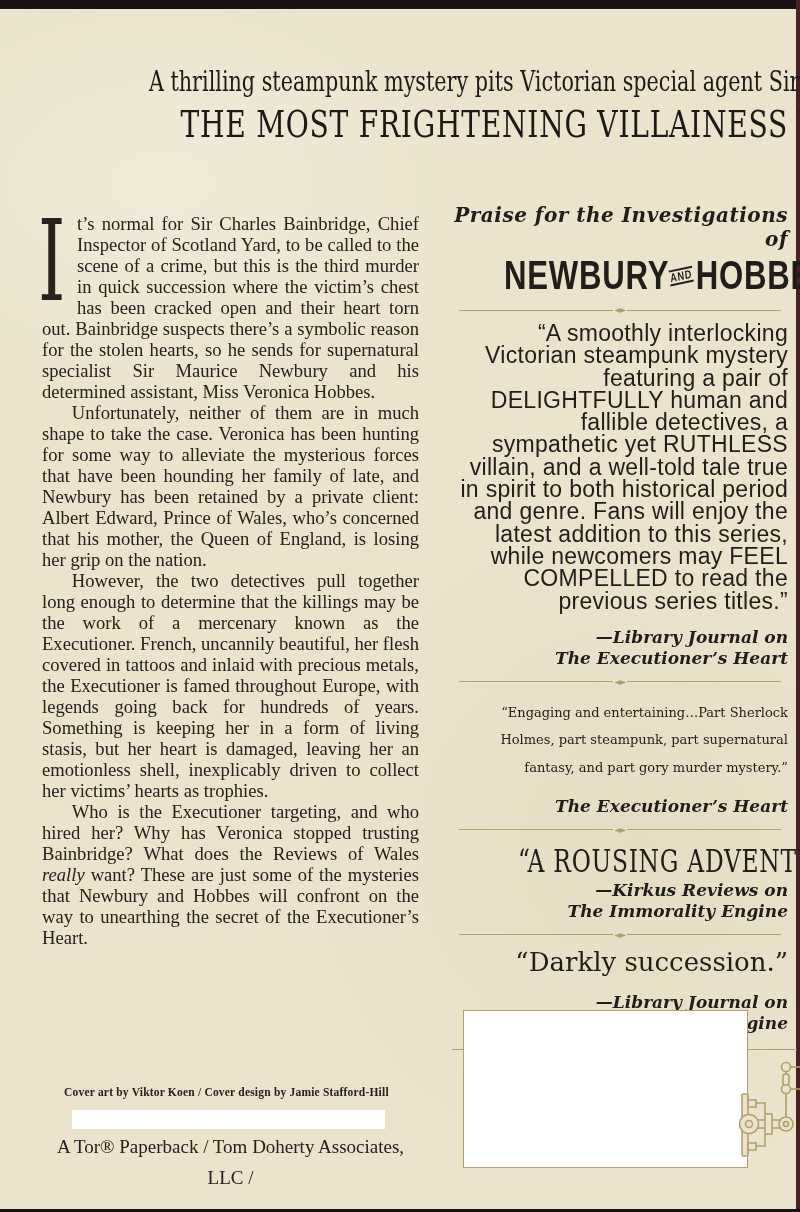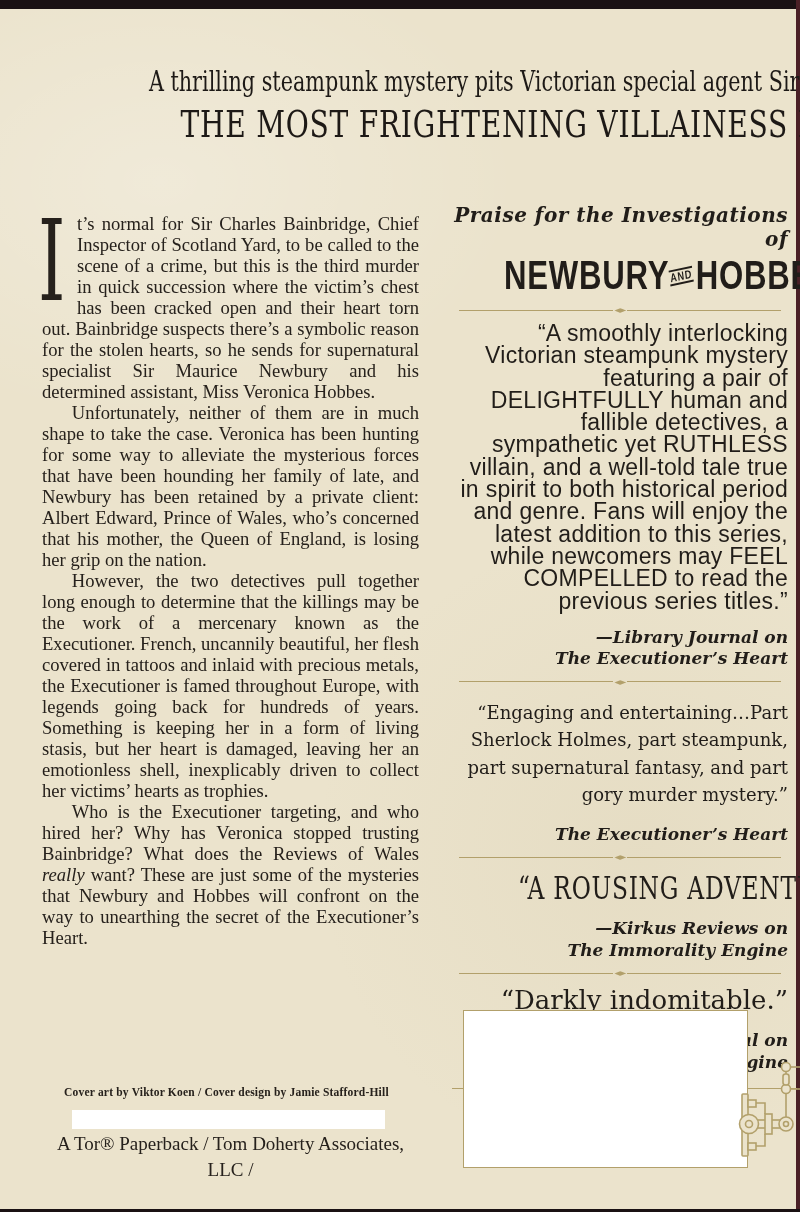--- a/index.html
+++ b/index.html
@@ -39,39 +39,39 @@
   }
 
   
   .cover-credit {
     position:absolute; left:64px; top:1086px; width:360px;
     font-family:Liberation Serif, serif; font-weight:bold;
     font-size:11.5px; letter-spacing:0.2px; color:#26211c;
   }
   .price-strip { position:absolute; left:72px; top:1110px; width:313px; height:19px; background:#ffffff; }
   .publisher { position:absolute; left:42px; top:1131px; width:377px; text-align:center;
-    font-size:19px; line-height:26px; color:#26211c; }
+    font-size:19px; line-height:31px; color:#26211c; }
 
   
   .right-col { position:absolute; left:452px; top:203px; width:336px; text-align:right; color:#211d19; }
   .script-title { font-family:"DejaVu Serif", serif; font-style:italic; font-weight:bold;
     font-size:20px; line-height:24px; letter-spacing:0.5px; }
   .logo { display:inline-block; transform:scaleX(0.76); transform-origin:center; white-space:nowrap;
     font-family:"Liberation Sans", sans-serif; font-weight:bold; font-size:41px; line-height:46px;
     letter-spacing:1px; margin-top:1px; }
   .and-badge { display:inline-block; font-size:12px; letter-spacing:1px; line-height:10px;
     border-top:2.5px solid #211d19; border-bottom:2.5px solid #211d19; padding:1px 1px;
     transform:rotate(-9deg) translateY(-9px); margin:0 2px; }
   .divider { display:flex; align-items:center; width:322px; margin:9px auto 9px auto; }
   .divider .rule { flex:1; height:1px; background:#b2a06b; }
   .divider .orn { display:inline-block; color:#b2a06b; font-size:6px; line-height:6px;
     transform:scaleX(2.6); margin:0 5px; }
   .quote-sans { font-family:"Liberation Sans", sans-serif; font-size:23px; line-height:22.3px;
     letter-spacing:0.3px; margin-top:6px; }
-  .quote-serif { font-family:"DejaVu Serif", serif; font-size:18px; line-height:27.5px; margin-top:14px; }
+  .quote-serif { font-family:"DejaVu Serif", serif; font-size:13px; line-height:27.5px; margin-top:14px; }
   .quote-big { font-family:"DejaVu Serif", serif; font-size:26px; line-height:30px; margin-top:8px; }
   .quote-headline { white-space:nowrap; margin-top:4px; }
   .quote-headline .hl-inner { font-family:"DejaVu Serif", serif; font-size:32px; line-height:38px;
     transform:scaleX(0.73); letter-spacing:1px; }
   .attr { font-family:"DejaVu Serif", serif; font-weight:bold; font-style:italic;
     font-size:17px; line-height:21.5px; margin-top:15px; }
 
   
   .barcode { position:absolute; left:463px; top:1010px; width:285px; height:158px;
     background:#ffffff; border:1px solid #b2a06b; }
@@ -132,32 +132,32 @@
 
     <div class="divider">
       <span class="rule"></span>
       <span class="orn">◆</span>
       <span class="rule"></span>
     </div>
 
     <div class="quote-headline">
       <span class="hl-inner" style="display:inline-block">“A ROUSING ADVENTURE.”</span>
     </div>
-    <div class="attr" style="margin-top:11px">
+    <div class="attr" style="margin-top:0">
       <div>—Kirkus Reviews on</div>
       <div>The Immorality Engine</div>
     </div>
 
     <div class="divider">
       <span class="rule"></span>
       <span class="orn">◆</span>
       <span class="rule"></span>
     </div>
 
-    <div class="quote-big">“Darkly indomitable.”</div>
+    <div class="quote-big">“Darkly succession.”</div>
     <div class="attr">
       <div>—Library Journal on</div>
       <div>The Immorality Engine</div>
     </div>
 
     <div class="divider" style="width:345px; margin-top:12px">
       <span class="rule"></span>
       <span class="orn">◆</span>
       <span class="rule"></span>
     </div>

